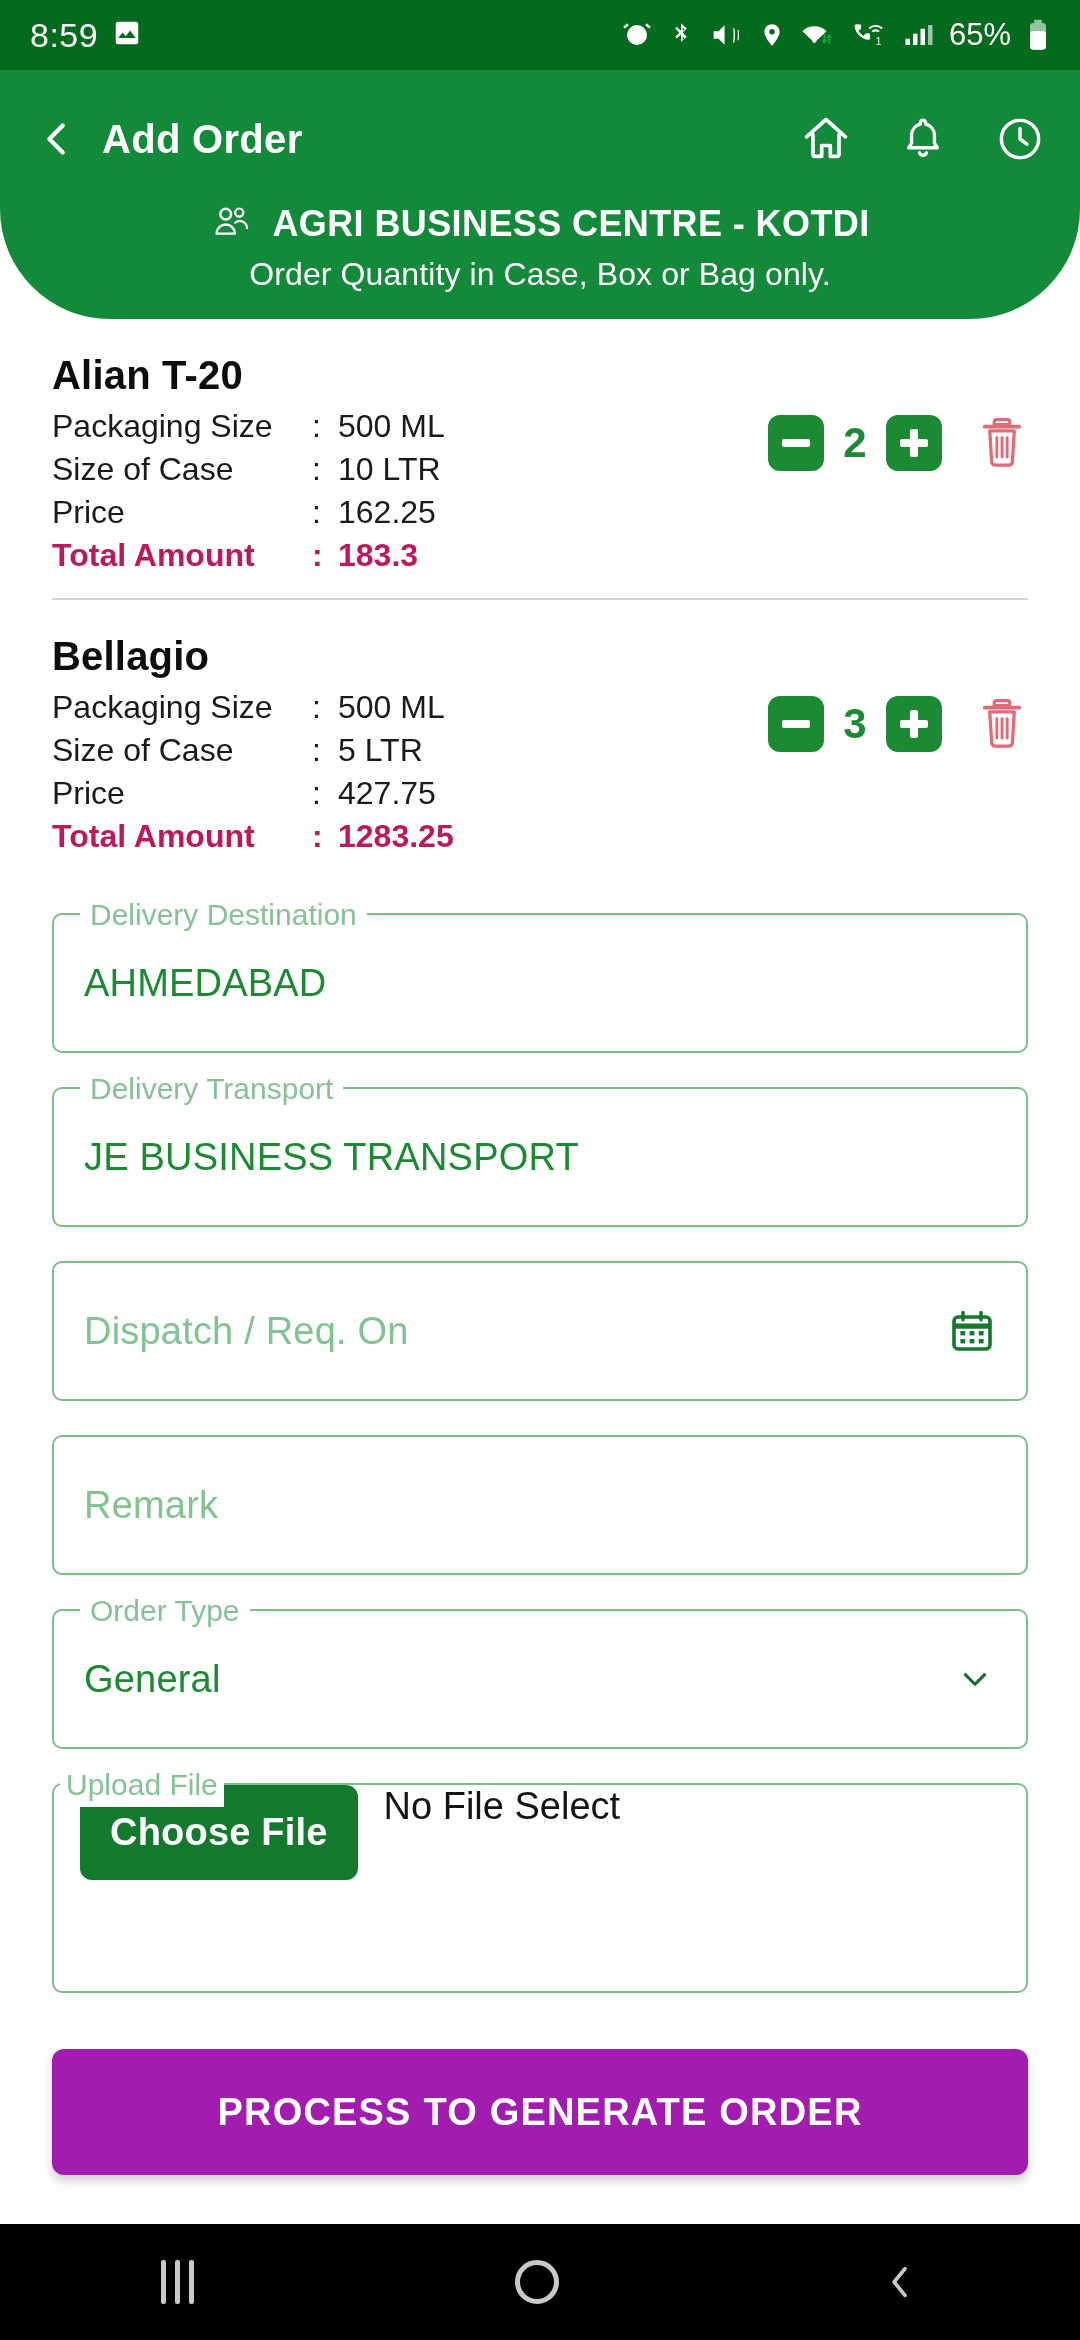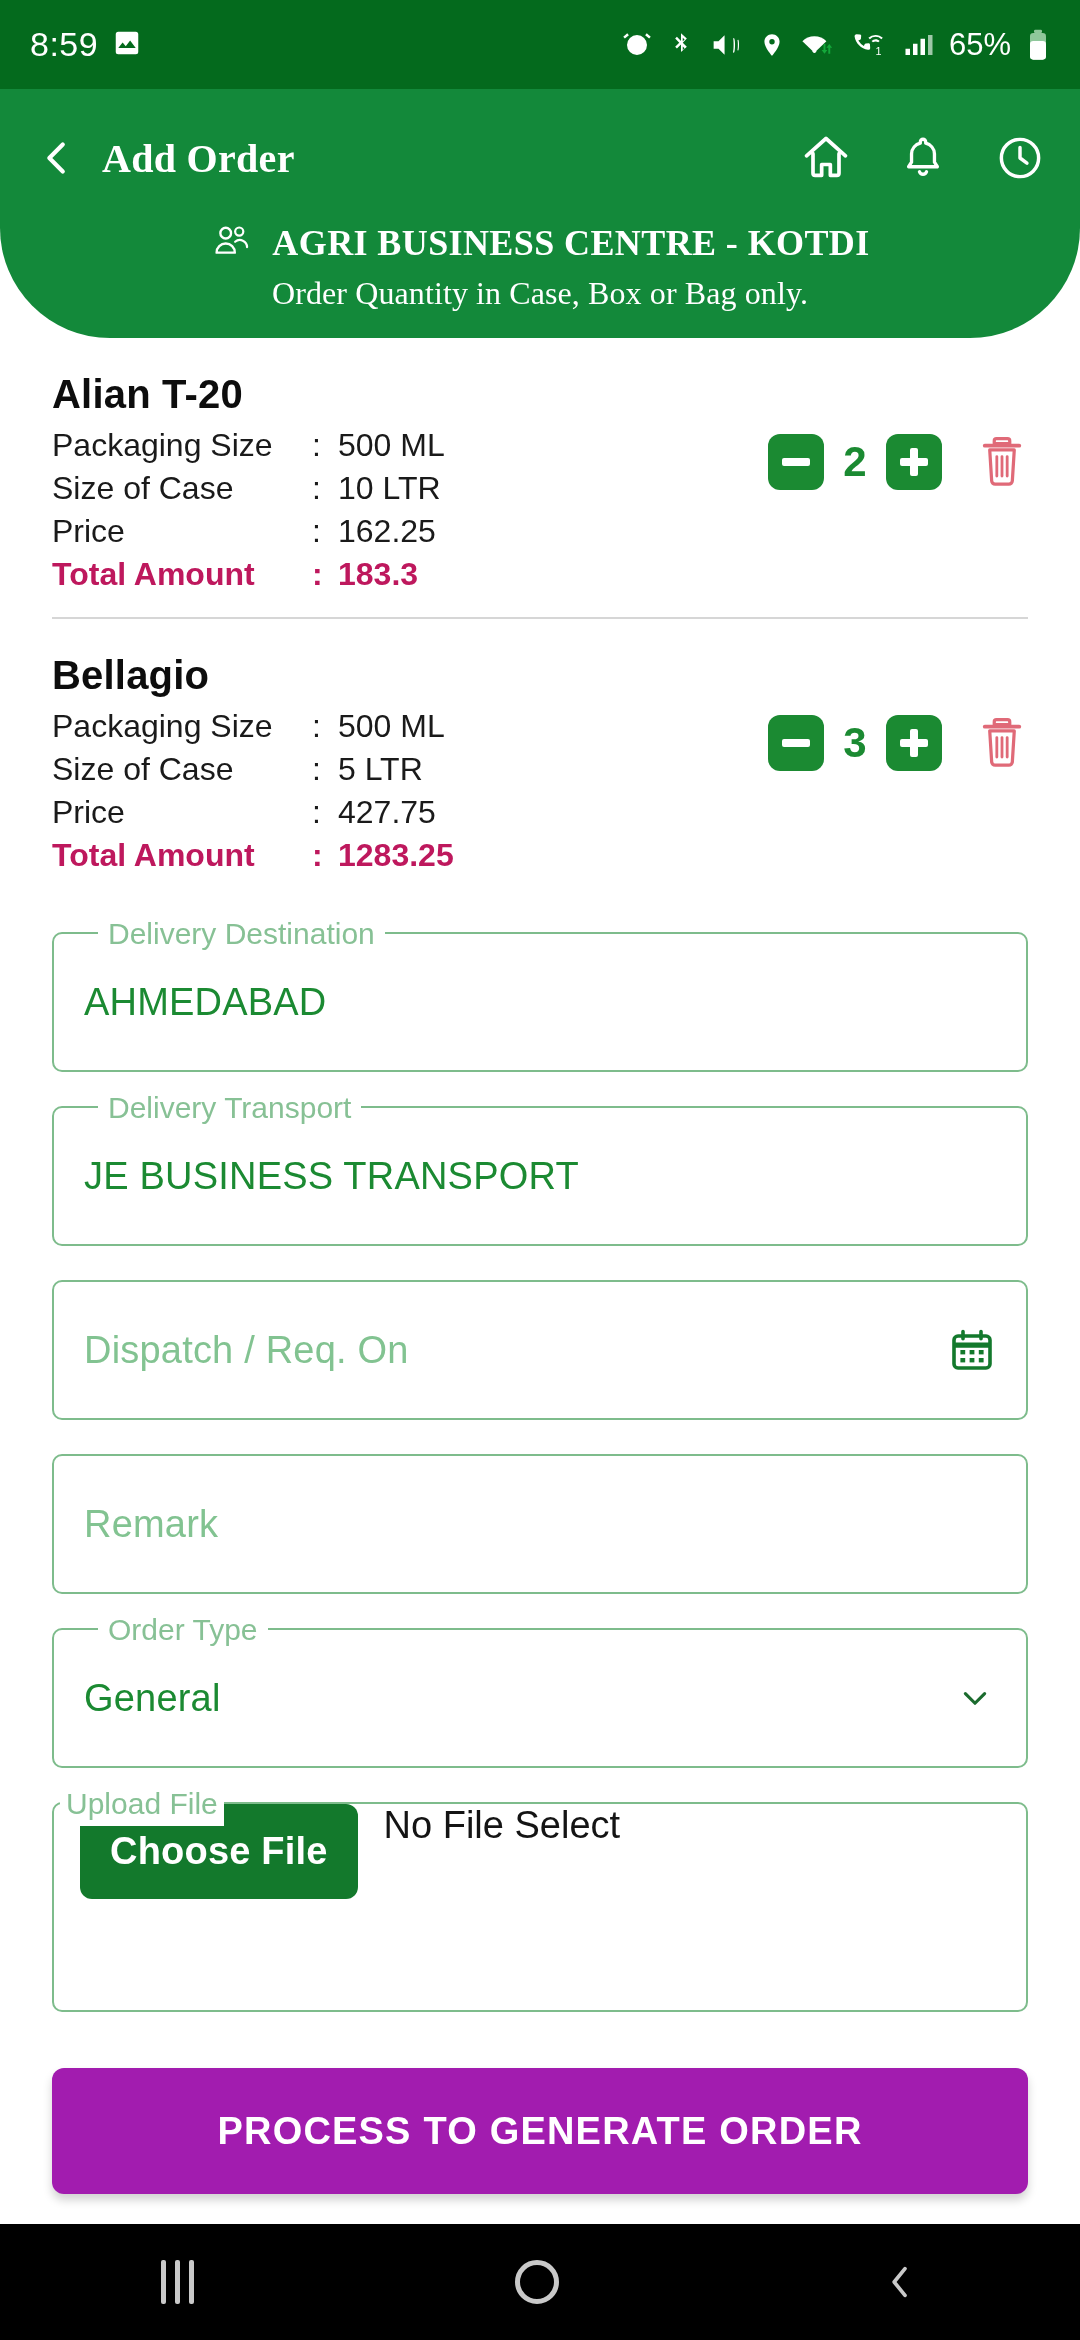--- a/index.html
+++ b/index.html
@@ -6,38 +6,37 @@
   html,body { width:1080px; height:2340px; }
   body {
     font-family:"Liberation Sans", sans-serif;
     background:#ffffff;
     overflow:hidden;
     position:relative;
   }
 
   
   #status-bar{
-    height:89px; background:#046A1D; color:#fff;
+    height:70px; background:#046A1D; color:#fff;
     display:flex; align-items:center; justify-content:space-between;
     padding:0 30px;
   }
   .sb-left{display:flex; align-items:center; gap:14px;}
   .sb-time{font-size:34px; letter-spacing:.5px;}
   .sb-right{display:flex; align-items:center; gap:15px;}
   .sb-right svg{display:block;}
   .sb-batt{font-size:31px; letter-spacing:0;}
 
   
   #app-header{
     background:#13893A;
     border-bottom-left-radius:110px;
     border-bottom-right-radius:110px;
     padding:26px 0 26px 0;
     position:relative;
-    font-family:Liberation Serif, serif;
   }
   .hdr-top{
     display:flex; align-items:center;
     padding:0 34px;
     height:86px;
   }
   .back-ico{width:46px;height:46px;flex:0 0 auto;cursor:pointer;}
   .hdr-title{
     color:#fff; font-size:40px; font-weight:700; margin-left:22px;
     letter-spacing:.3px; white-space:nowrap;
@@ -86,21 +85,21 @@
   .divider{height:2px;background:#d6d6d6;margin:0 0 0 0;}
 
   
   #form-area{padding:34px 52px 0 52px;}
   .field{
     position:relative; border:2px solid #7EBC8C; border-radius:10px;
     height:140px; margin-bottom:34px; background:#fff;
     display:flex; align-items:center;
   }
   .fl-legend{
-    position:absolute; top:-22px; left:44px; background:#fff;
+    position:absolute; top:-22px; left:26px; background:#fff;
     padding:0 10px; font-size:30px; color:#87C195; line-height:44px;
     white-space:nowrap;
   }
   .fl-legend.tight{left:6px; padding:0 6px;}
   .fval{font-size:38px; color:#1B8A32; padding-left:30px; letter-spacing:.2px;}
   .fplace{font-size:38px; color:#82C391; padding-left:30px; letter-spacing:.2px;}
   .fright{position:absolute; right:30px; top:50%; transform:translateY(-50%); display:flex; align-items:center; cursor:pointer;}
 
   
   .upload-box{

